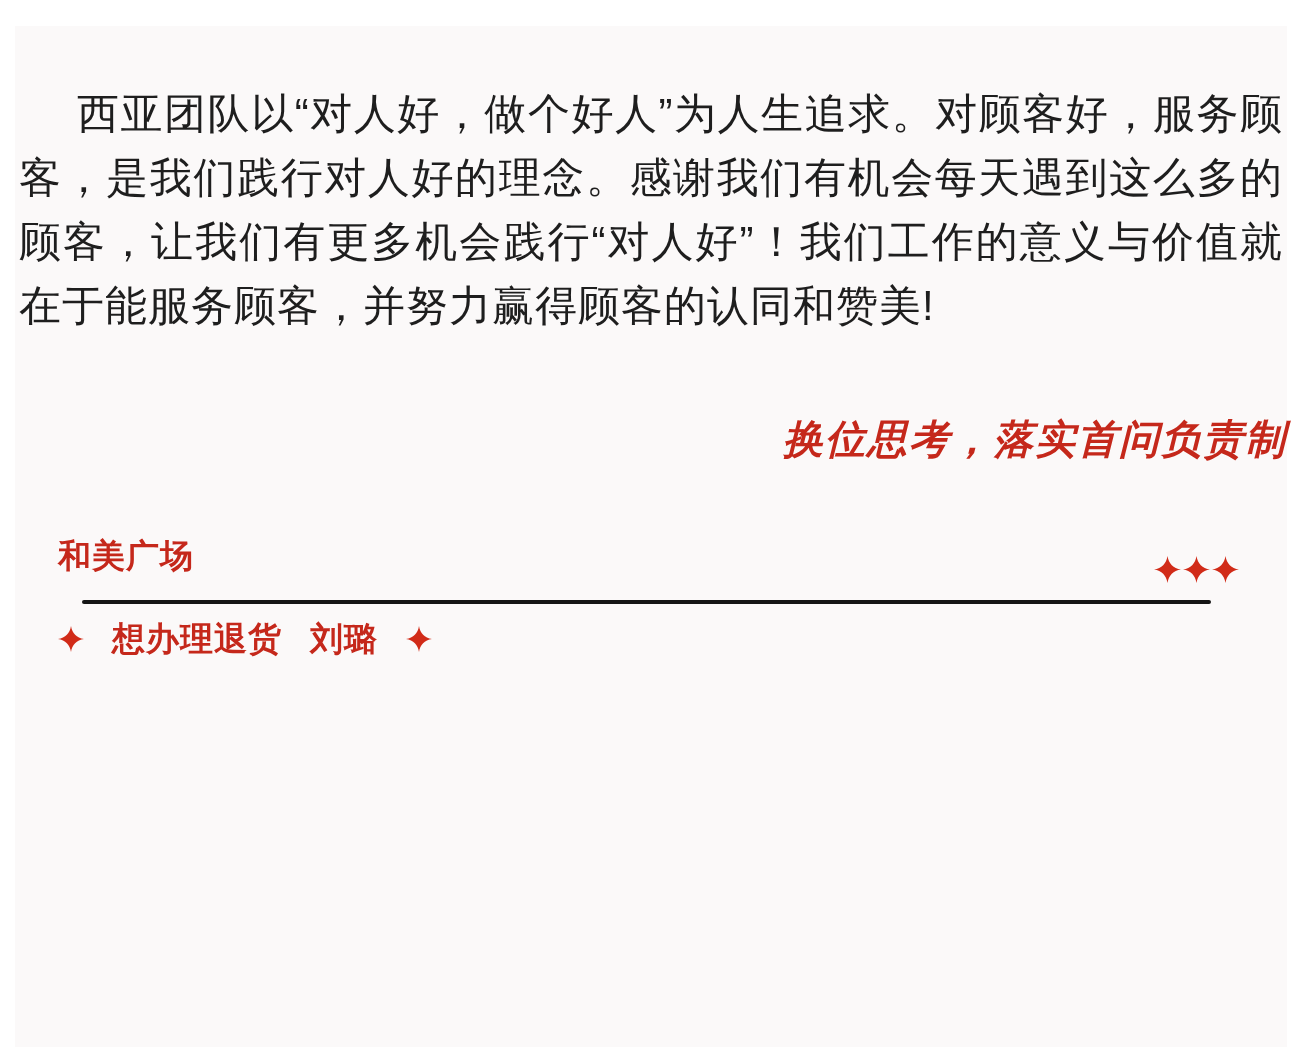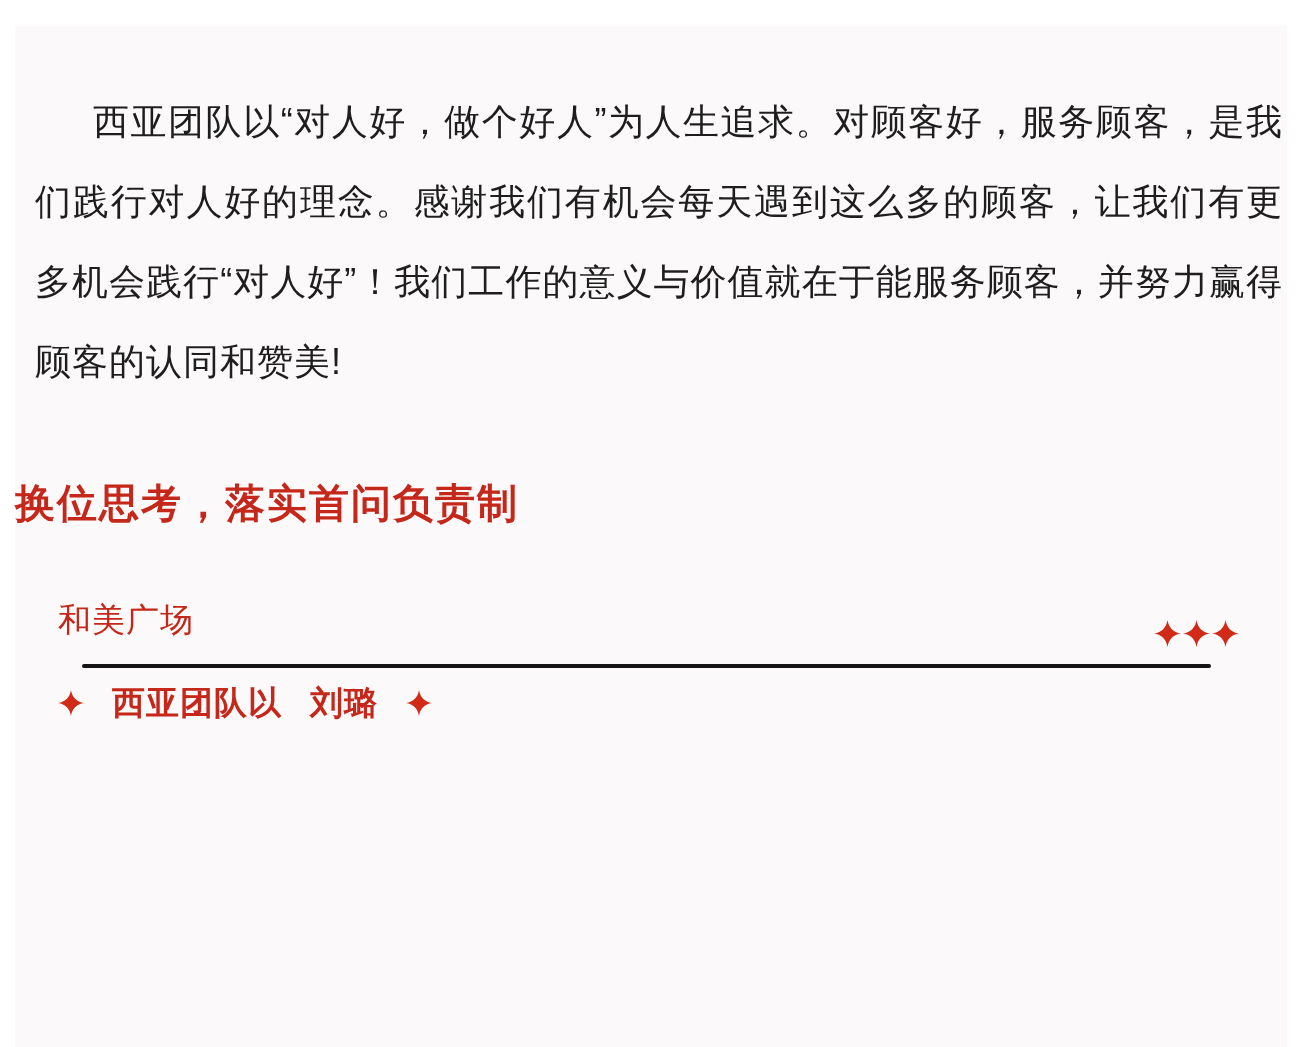--- a/index.html
+++ b/index.html
@@ -16,47 +16,48 @@
   }
   .content {
     position: absolute;
     left: 15px;
     top: 26px;
     width: 1272px;
     height: 1021px;
     background: var(--content-bg, #fbf9f9);
   }
   .intro {
-    margin: 56px 4px 0 20px;
-    font-size: 36px;
-    line-height: 80px;
+    margin: 56px 4px 0 4px;
+    font-size: 42px;
+    line-height: 64px;
     color: var(--text, #1e1e1e);
     text-indent: 58px;
     text-align: justify;
     letter-spacing: 1px;
   }
   .headline {
     margin-top: 76px;
     font-size: 40px;
     line-height: 50px;
     font-weight: 700;
     color: var(--accent-red, #c5281b);
-    text-align: left;
+    text-align: right;
     letter-spacing: 2px;
+    font-style: italic;
   }
   .store-row {
     position: relative;
     margin-top: 72px;
     padding-left: 43px;
     height: 40px;
   }
   .store-name {
     font-size: 33px;
     line-height: 40px;
-    font-weight: 400;
+    font-weight: 700;
     color: var(--accent-red, #c5281b);
     letter-spacing: 1px;
   }
   .diamond-trio {
     position: absolute;
     right: 48px;
     top: 20px;
     display: flex;
     gap: 2px;
   }
@@ -114,21 +115,21 @@
         </svg>
       </span>
     </div>
 
     <div class="divider"></div>
 
     <div class="staff-row">
       <svg viewBox="0 0 24 24" xmlns="http://www.w3.org/2000/svg">
         <path fill="#d12b18" d="M12 0C13.1 6.9 17.1 10.9 24 12C17.1 13.1 13.1 17.1 12 24C10.9 17.1 6.9 13.1 0 12C6.9 10.9 10.9 6.9 12 0Z"></path>
       </svg>
-      <span>西亚团队以</span>
+      <span>想办理退货</span>
       <span>刘璐</span>
       <svg viewBox="0 0 24 24" xmlns="http://www.w3.org/2000/svg">
         <path fill="#d12b18" d="M12 0C13.1 6.9 17.1 10.9 24 12C17.1 13.1 13.1 17.1 12 24C10.9 17.1 6.9 13.1 0 12C6.9 10.9 10.9 6.9 12 0Z"></path>
       </svg>
     </div>
 
 
   </div>
 </div>
 

